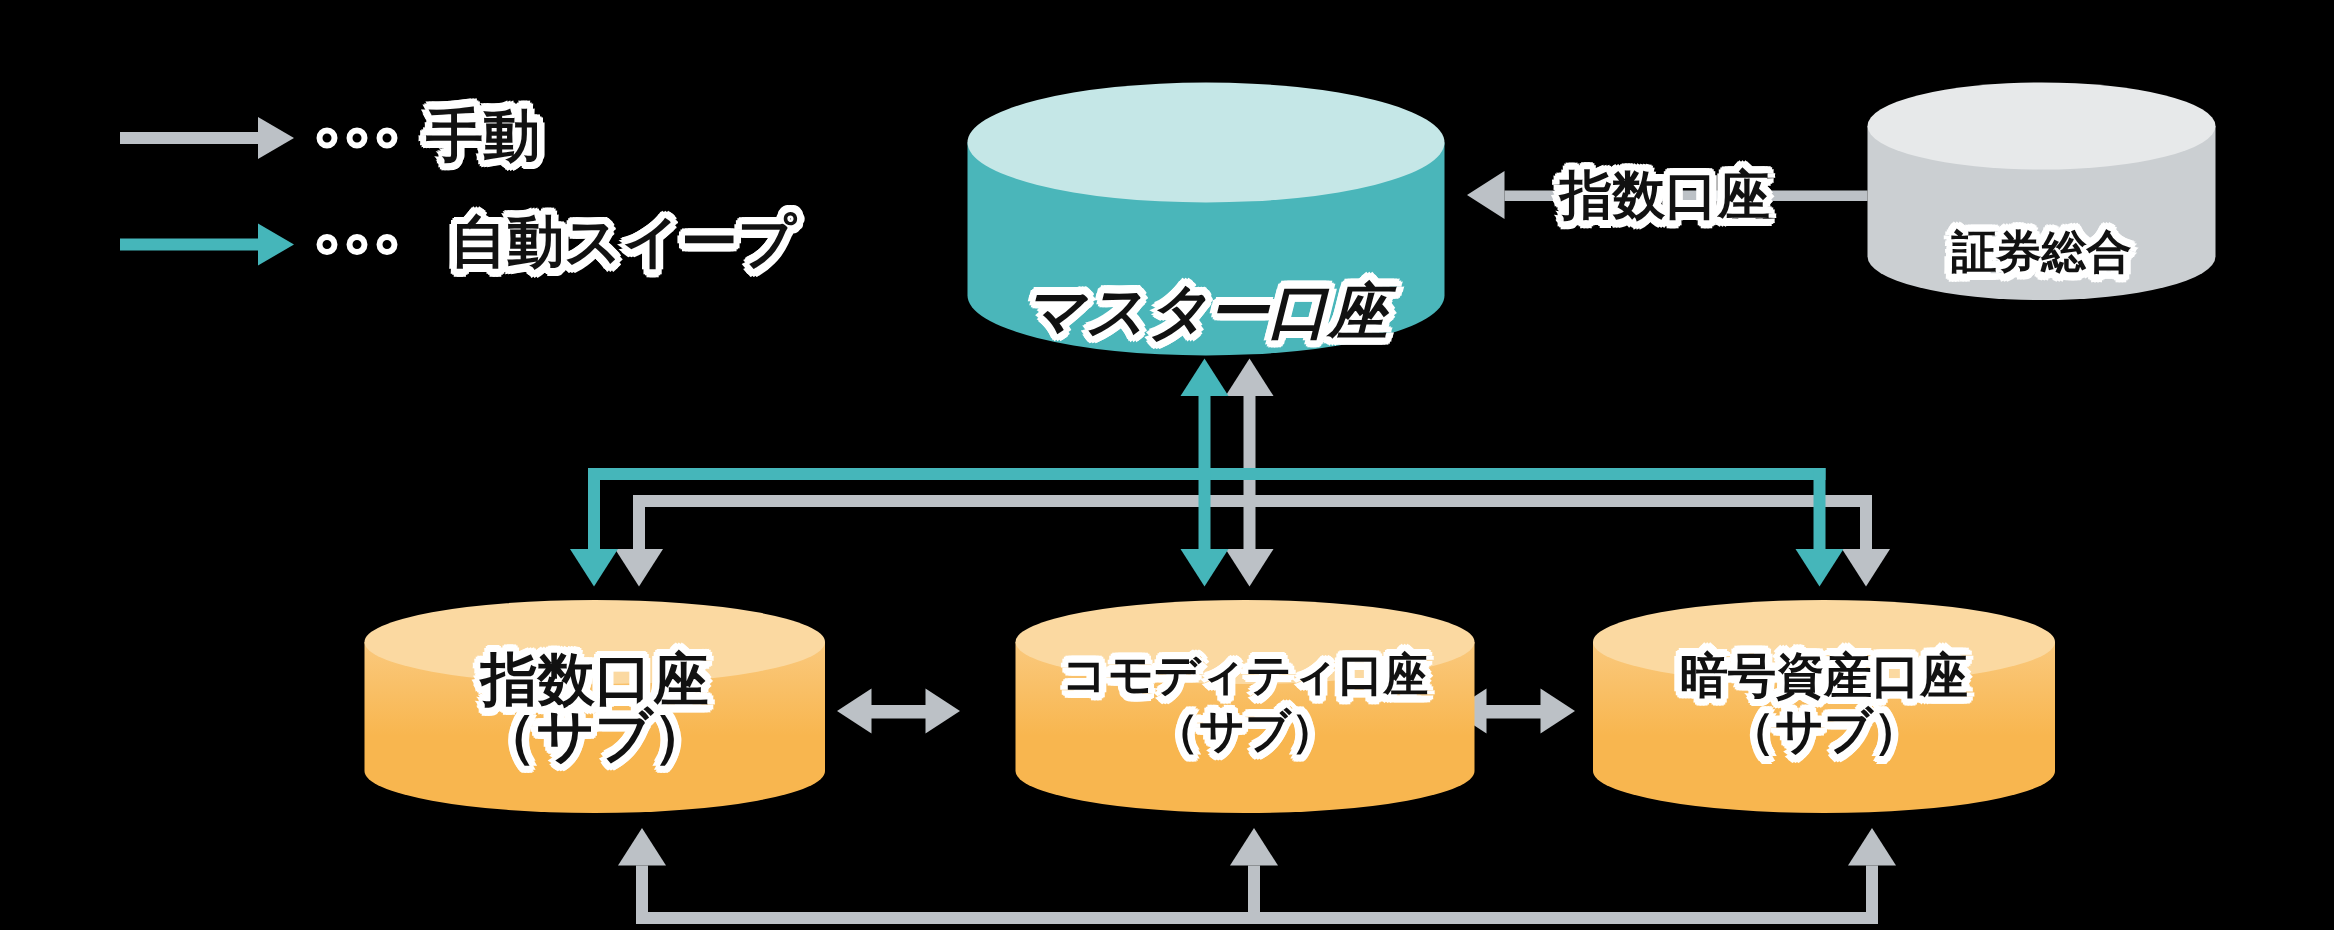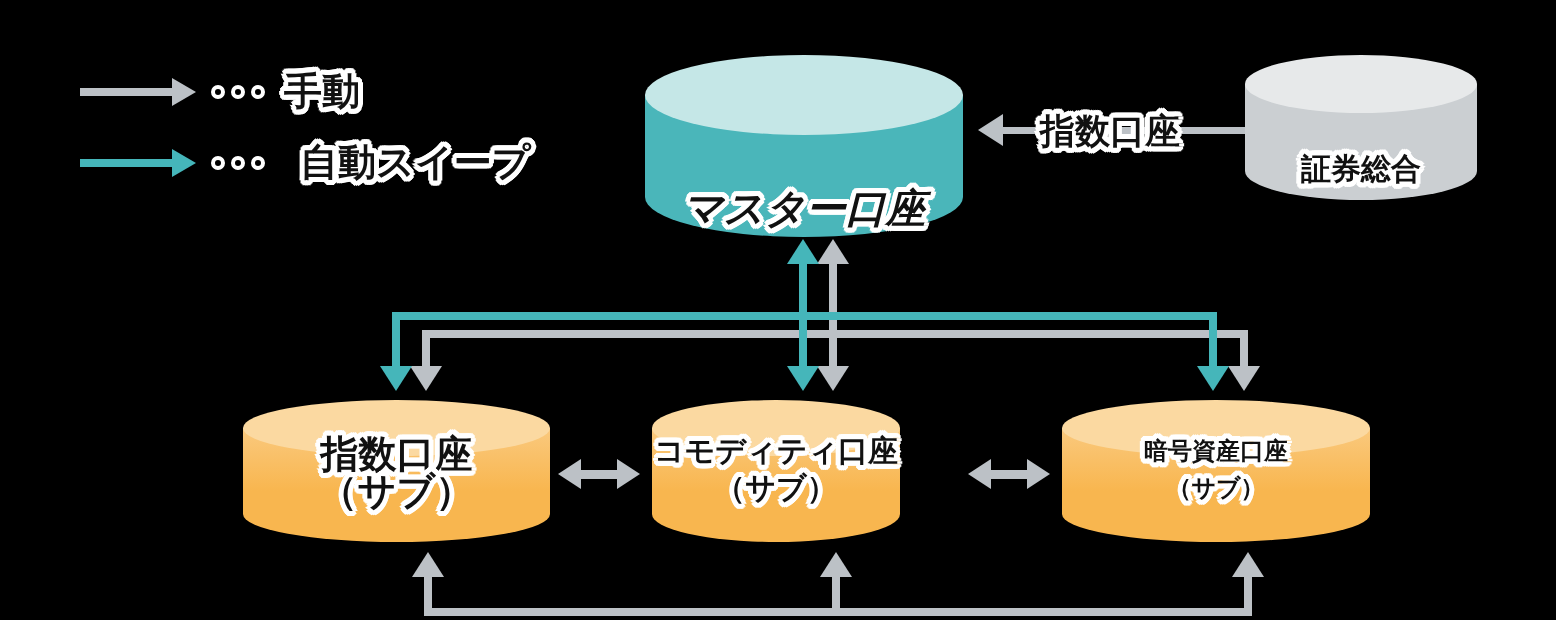--- a/index.html
+++ b/index.html
@@ -139,31 +139,31 @@
 
   <div class="cylinder" style="left:243px;top:400px;width:307px;height:142px;">
     <div class="cyl-body" style="top:28px;background:linear-gradient(to bottom,var(--sub-body-light),var(--sub-body) 55%);border-radius:0 0 50% 50% / 0 0 28px 28px;"></div>
     <div class="cyl-top" style="height:56px;background:var(--sub-top);"></div>
     <div class="label otext" style="top:36px;font-size:38px;line-height:37px;">
       <span style="display:block;">指数口座</span>
       <span style="display:block;">（サブ）</span>
     </div>
   </div>
 
-  <div class="cylinder" style="left:652px;top:400px;width:248px;height:142px;">
+  <div class="cylinder" style="left:677px;top:400px;width:306px;height:142px;">
     <div class="cyl-body" style="top:28px;background:linear-gradient(to bottom,var(--sub-body-light),var(--sub-body) 55%);border-radius:0 0 50% 50% / 0 0 28px 28px;"></div>
     <div class="cyl-top" style="height:56px;background:var(--sub-top);"></div>
     <div class="label otext" style="top:32px;font-size:30px;line-height:37px;">
       <span style="display:block;">コモディティ口座</span>
       <span style="display:block;">（サブ）</span>
     </div>
   </div>
 
   <div class="cylinder" style="left:1062px;top:400px;width:308px;height:142px;">
     <div class="cyl-body" style="top:28px;background:linear-gradient(to bottom,var(--sub-body-light),var(--sub-body) 55%);border-radius:0 0 50% 50% / 0 0 28px 28px;"></div>
     <div class="cyl-top" style="height:56px;background:var(--sub-top);"></div>
-    <div class="label otext" style="top:32px;font-size:24px;line-height:37px;">
+    <div class="label otext" style="top:32px;font-size:32px;line-height:37px;">
       <span style="display:block;">暗号資産口座</span>
       <span style="display:block;">（サブ）</span>
     </div>
   </div>
 
 </div>
 
 </body></html>

